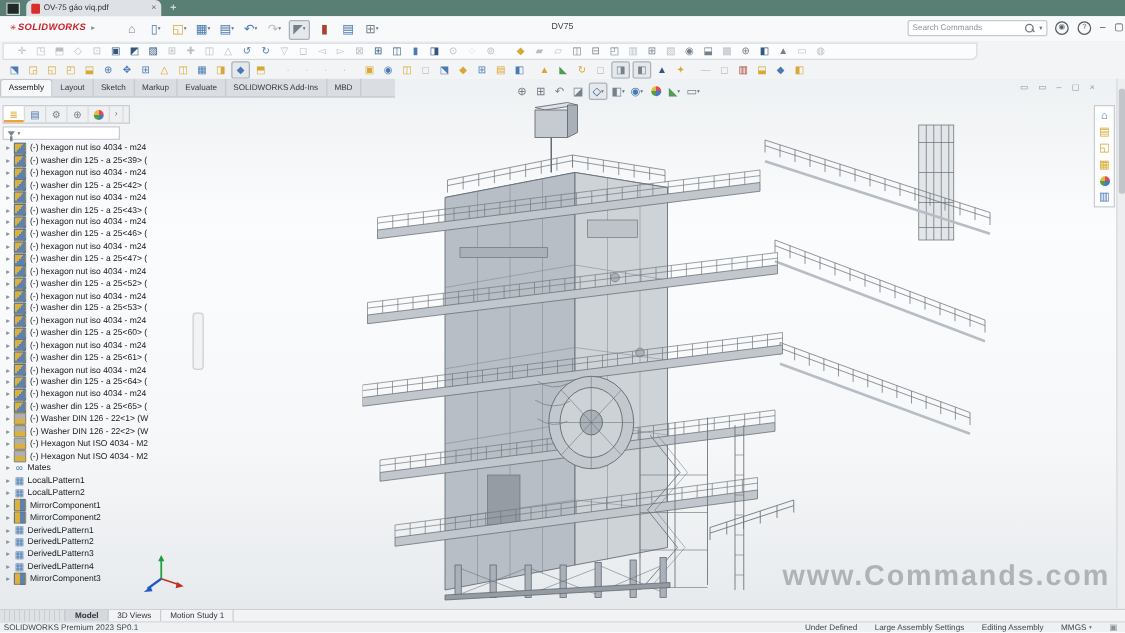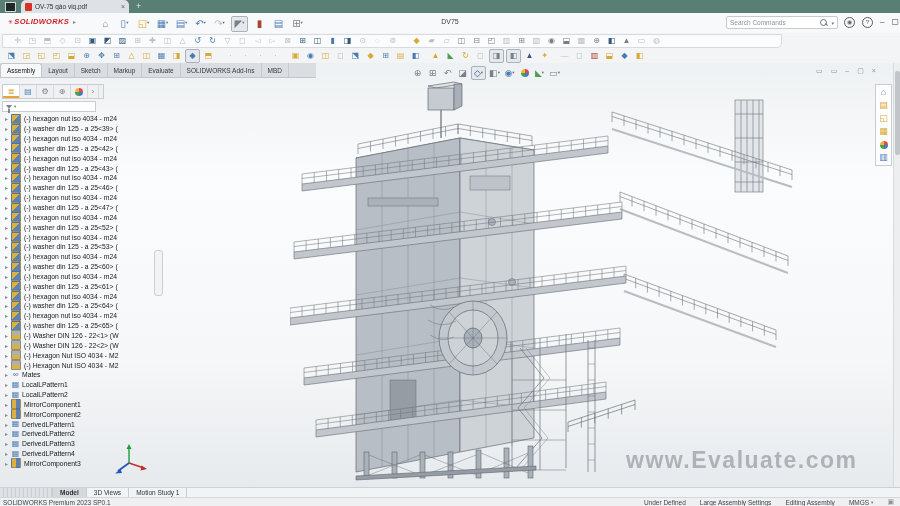--- a/index.html
+++ b/index.html
@@ -833,21 +833,21 @@
 
 <svg class="abs" style="left:110px;top:442px;z-index:2;" width="40" height="36" viewBox="0 0 40 36">
   <line x1="19" y1="21" x2="19" y2="5" stroke="#1e9e3a" stroke-width="1.4"></line>
   <polygon points="19,2 16.5,7 21.5,7" fill="#1e9e3a"></polygon>
   <line x1="19" y1="21" x2="34" y2="26" stroke="#c03028" stroke-width="1.4"></line>
   <polygon points="37,27 31.5,23.5 30.5,28.5" fill="#c03028"></polygon>
   <line x1="19" y1="21" x2="8" y2="29" stroke="#2257c0" stroke-width="1.8"></line>
   <polygon points="5,31.5 10.5,27 12,31" fill="#2257c0"></polygon>
 </svg>
 
-<div class="abs" id="watermark">www.Evaluate.com</div>
+<div class="abs" id="watermark">www.Commands.com</div>
 
 <div class="abs" id="bottomtabs">
   <div id="splitbox"></div>
 <div class="btab active">Model</div>
     <div class="btab">3D Views</div>
     <div class="btab">Motion Study 1</div>
   </div>
 <div class="abs" id="statusbar">
   <span id="statusleft">SOLIDWORKS Premium 2023 SP0.1</span>
   <span id="statusright">

